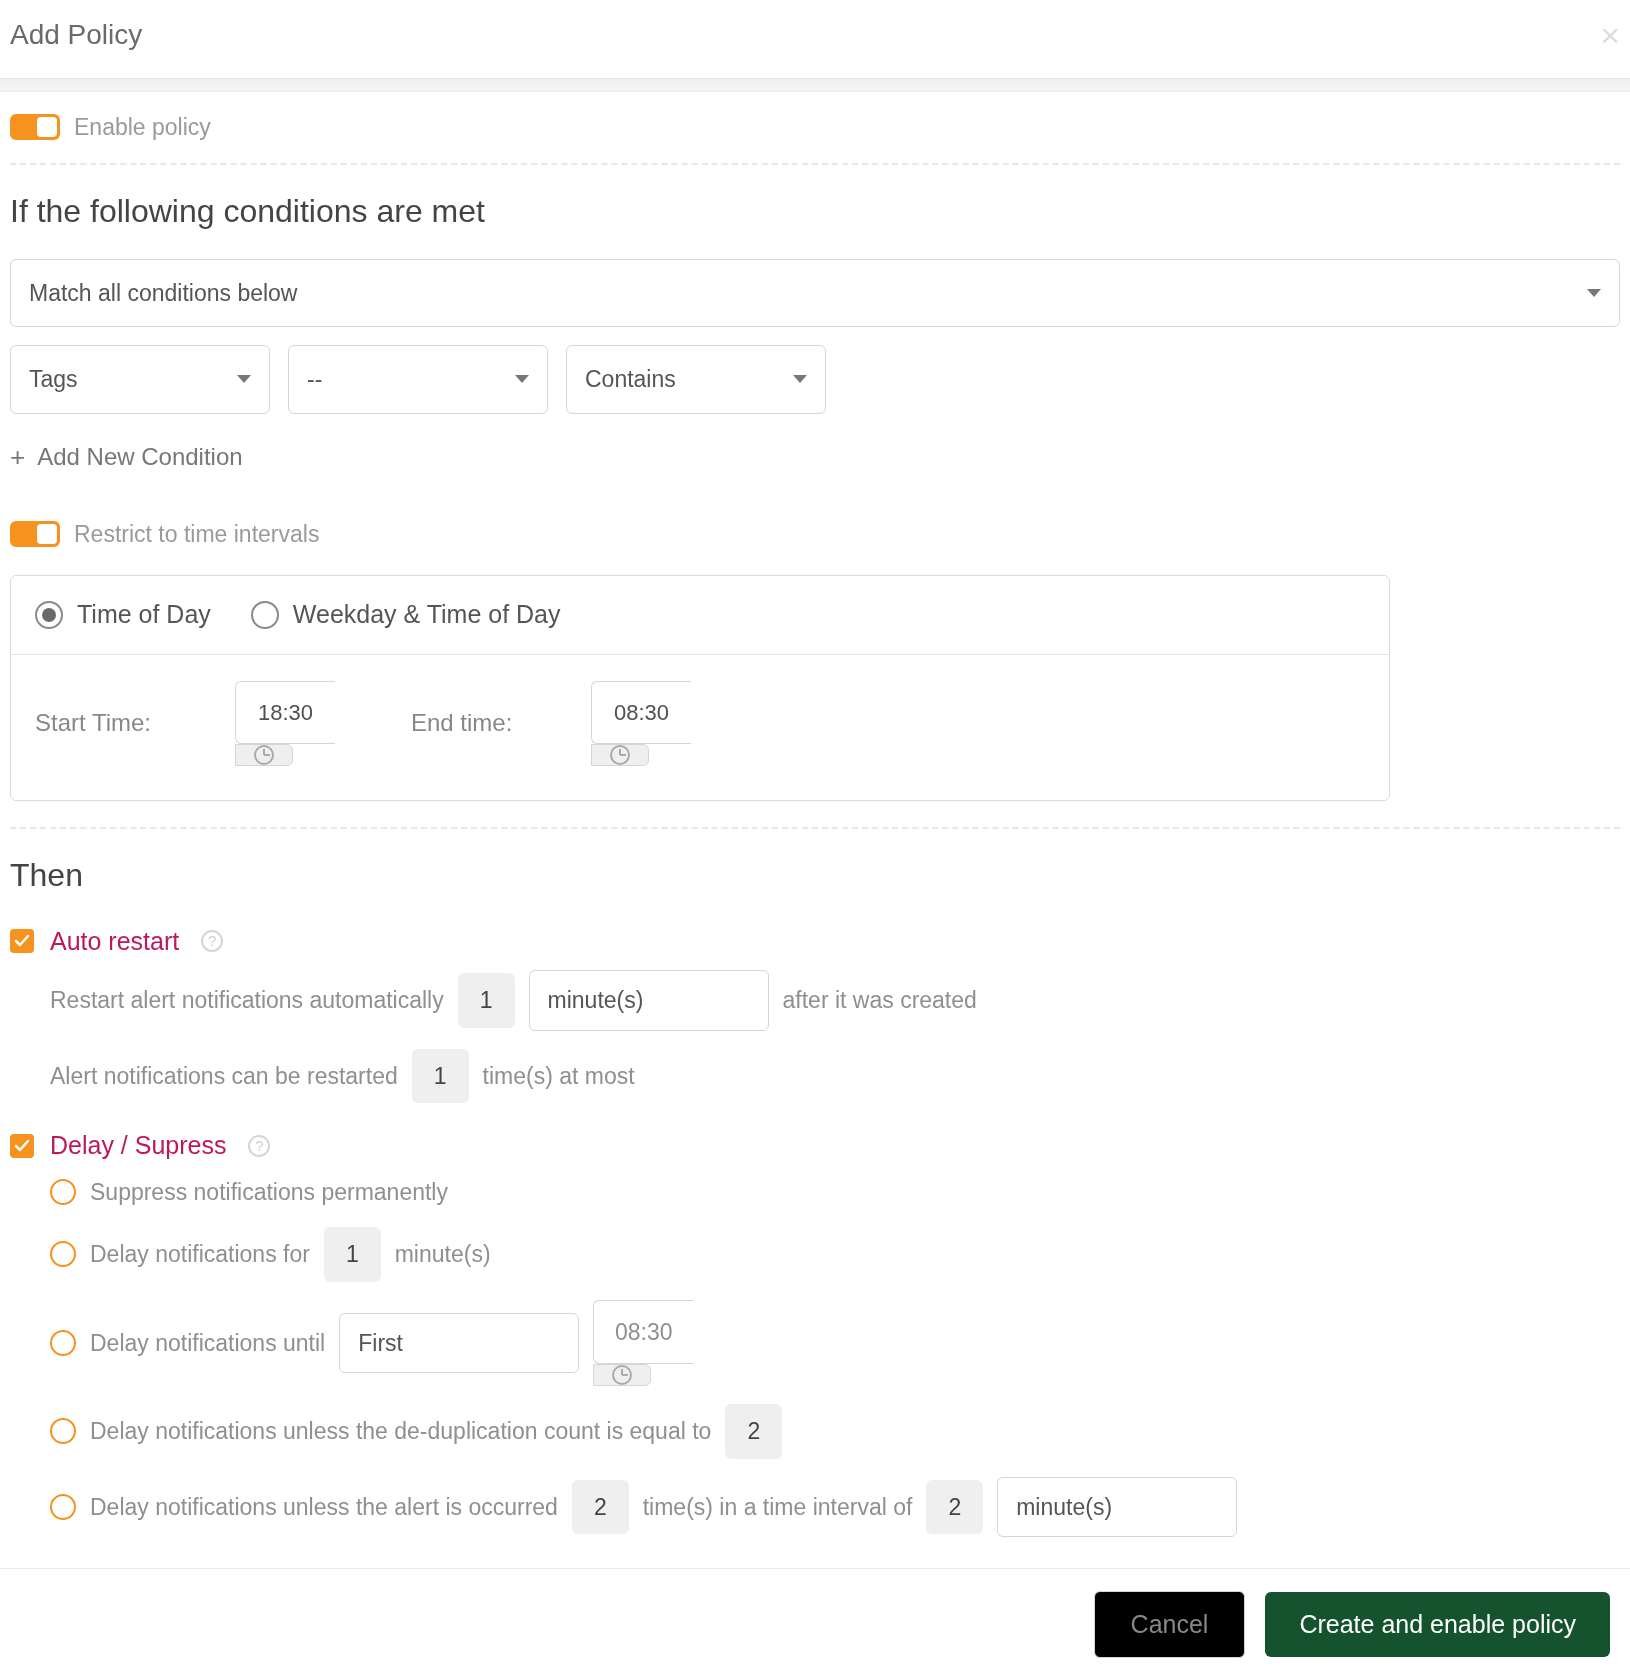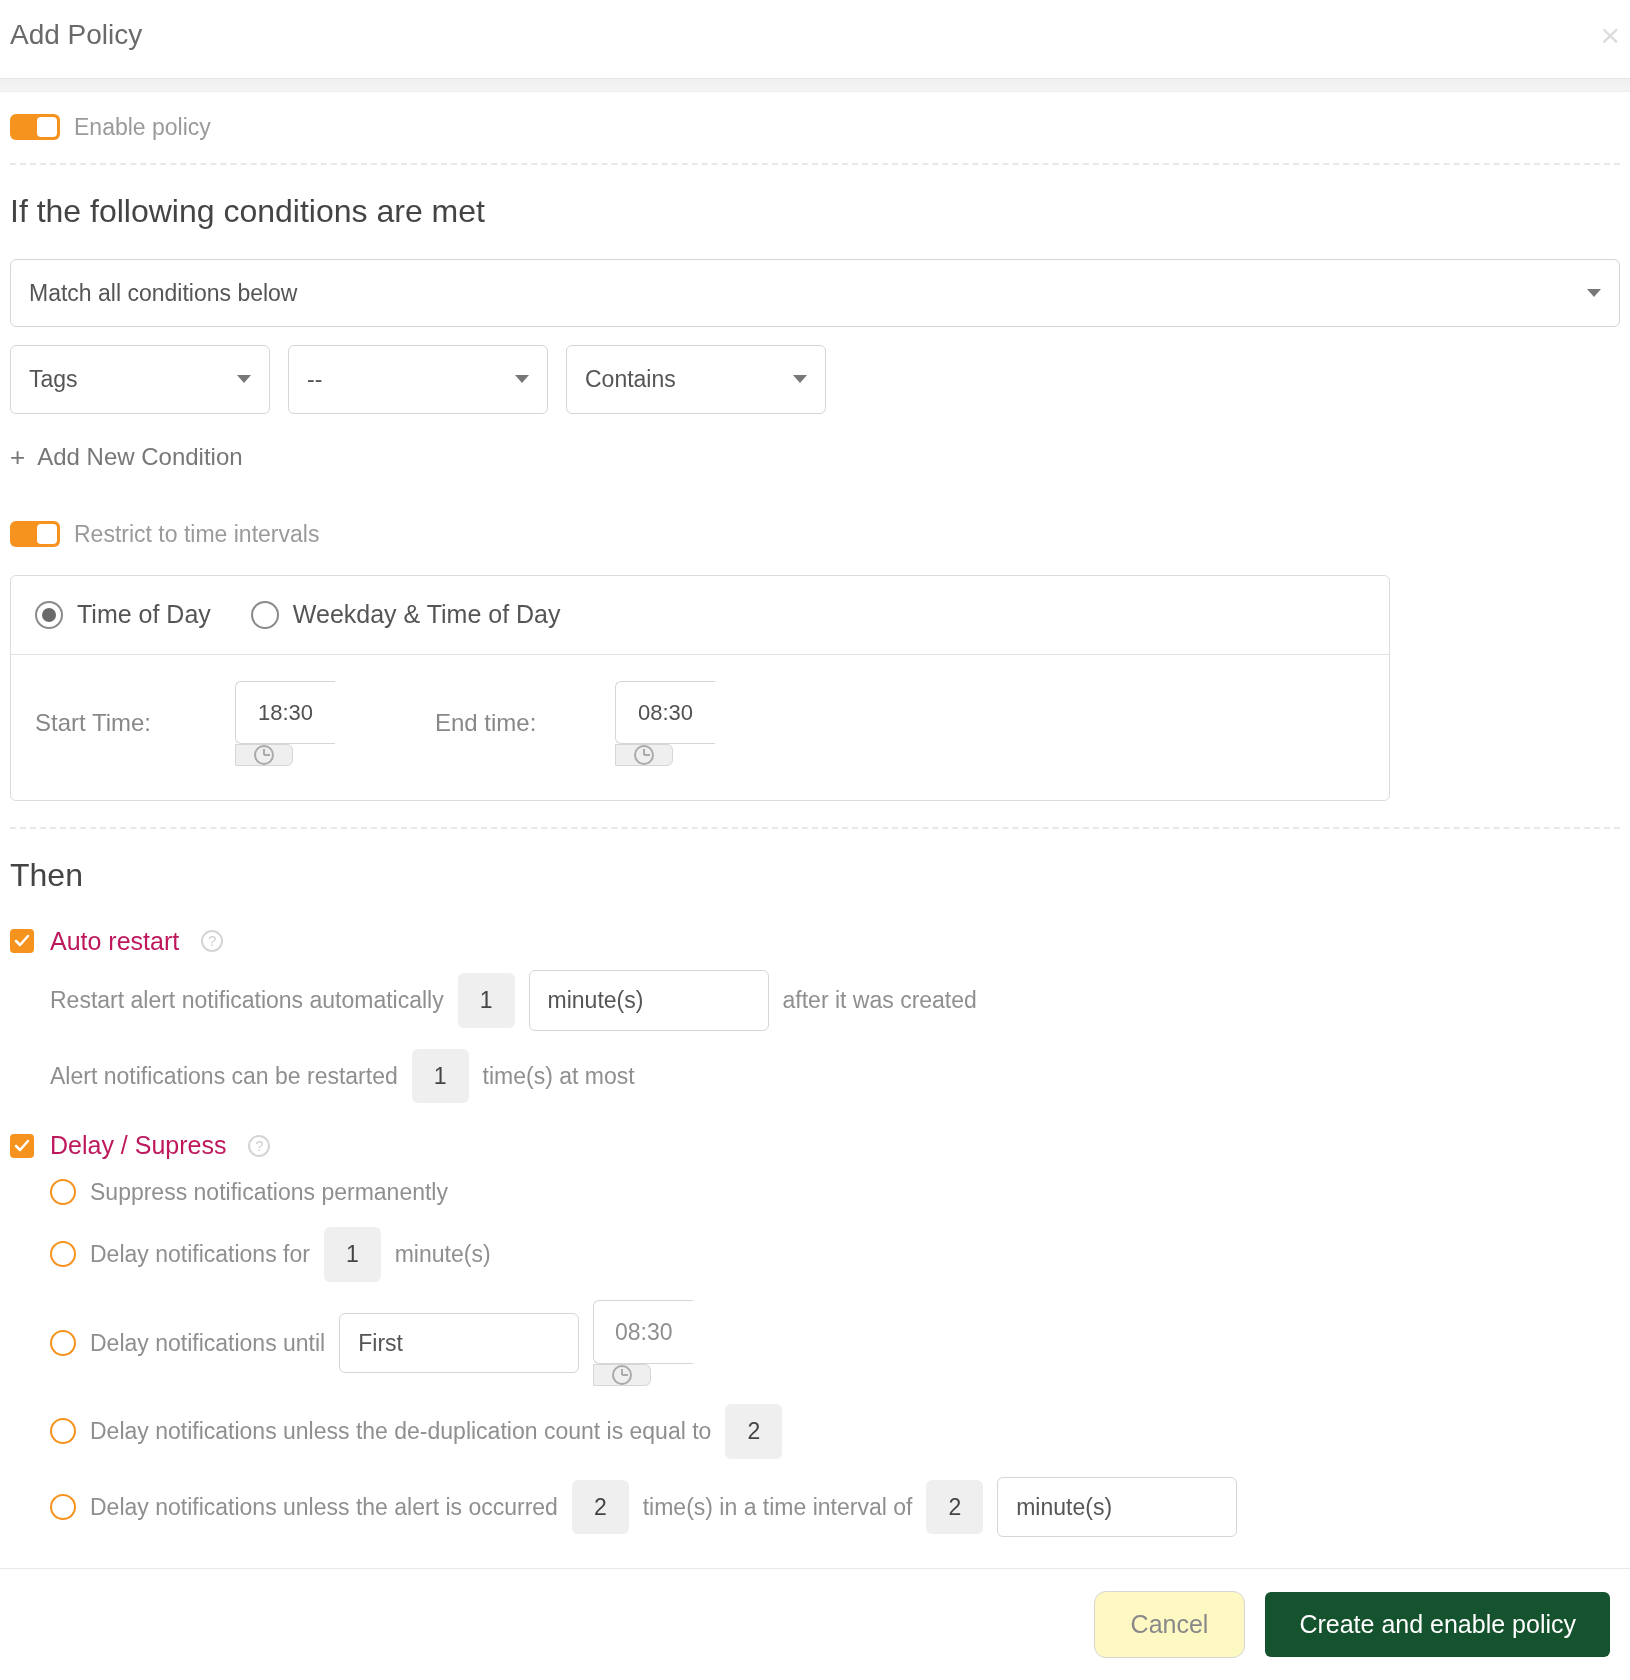--- a/index.html
+++ b/index.html
@@ -71,21 +71,21 @@
   .time-box { border: 1px solid #dcdcdc; border-radius: 6px; margin-top: 14px; }
   .time-box-header { display: flex; gap: 40px; padding: 20px 24px; border-bottom: 1px solid #e3e3e3; }
   .radio-row { display: flex; align-items: center; gap: 14px; font-size: 25px; color: #555; cursor: pointer; }
   .radio-circle {
     width: 28px; height: 28px; border-radius: 50%; border: 2px solid #8a8a8a;
     display: inline-flex; align-items: center; justify-content: center; background:#fff;
   }
   .radio-circle.checked::after {
     content: ""; width: 14px; height: 14px; border-radius: 50%; background: #6a6a6a;
   }
-  .time-box-body { display: flex; gap: 100px; padding: 26px 24px 34px 24px; align-items: center; }
+  .time-box-body { display: flex; gap: 76px; padding: 26px 24px 34px 24px; align-items: center; }
   .time-label { color: #888; font-size: 24px; margin-right: 40px; min-width: 160px; }
   .val-input {
     display: inline-flex; align-items: stretch; flex-direction: column;
   }
   .val-input .txt {
     border: 1px solid #d6d6d6; border-right: none; border-radius: 6px 0 0 6px;
     padding: 14px 18px; min-width: 100px; text-align: center; background:#fff;
   }
   .val-input .btn {
     border: 1px solid #d6d6d6; border-radius: 0 6px 6px 0; width: 58px;
@@ -137,22 +137,22 @@
   }
 
   
   .footer {
     position: absolute; left: 0; right: 0; bottom: 0;
     border-top: 1px solid #e9e9e9; padding: 22px 20px;
     display: flex; justify-content: flex-end; gap: 20px; align-items:center;
     background:#fff;
   }
   .btn-cancel {
-    border: 1px solid #d6d6d6; border-radius: 12px; padding: 18px 36px;
-    color:#888; background:#fef9c3; font-size: 25px; cursor:pointer;
+    border: 1px solid #d6d6d6; border-radius: 6px; padding: 18px 36px;
+    color:#888; background:#000000; font-size: 25px; cursor:pointer;
   }
   .btn-primary {
     border: none; border-radius: 6px; padding: 18px 34px;
     color:#fff; background:#14532d; font-size: 25px; cursor:pointer;
   }
 </style>
 </head>
 <body>
 
 <div class="wrap">

